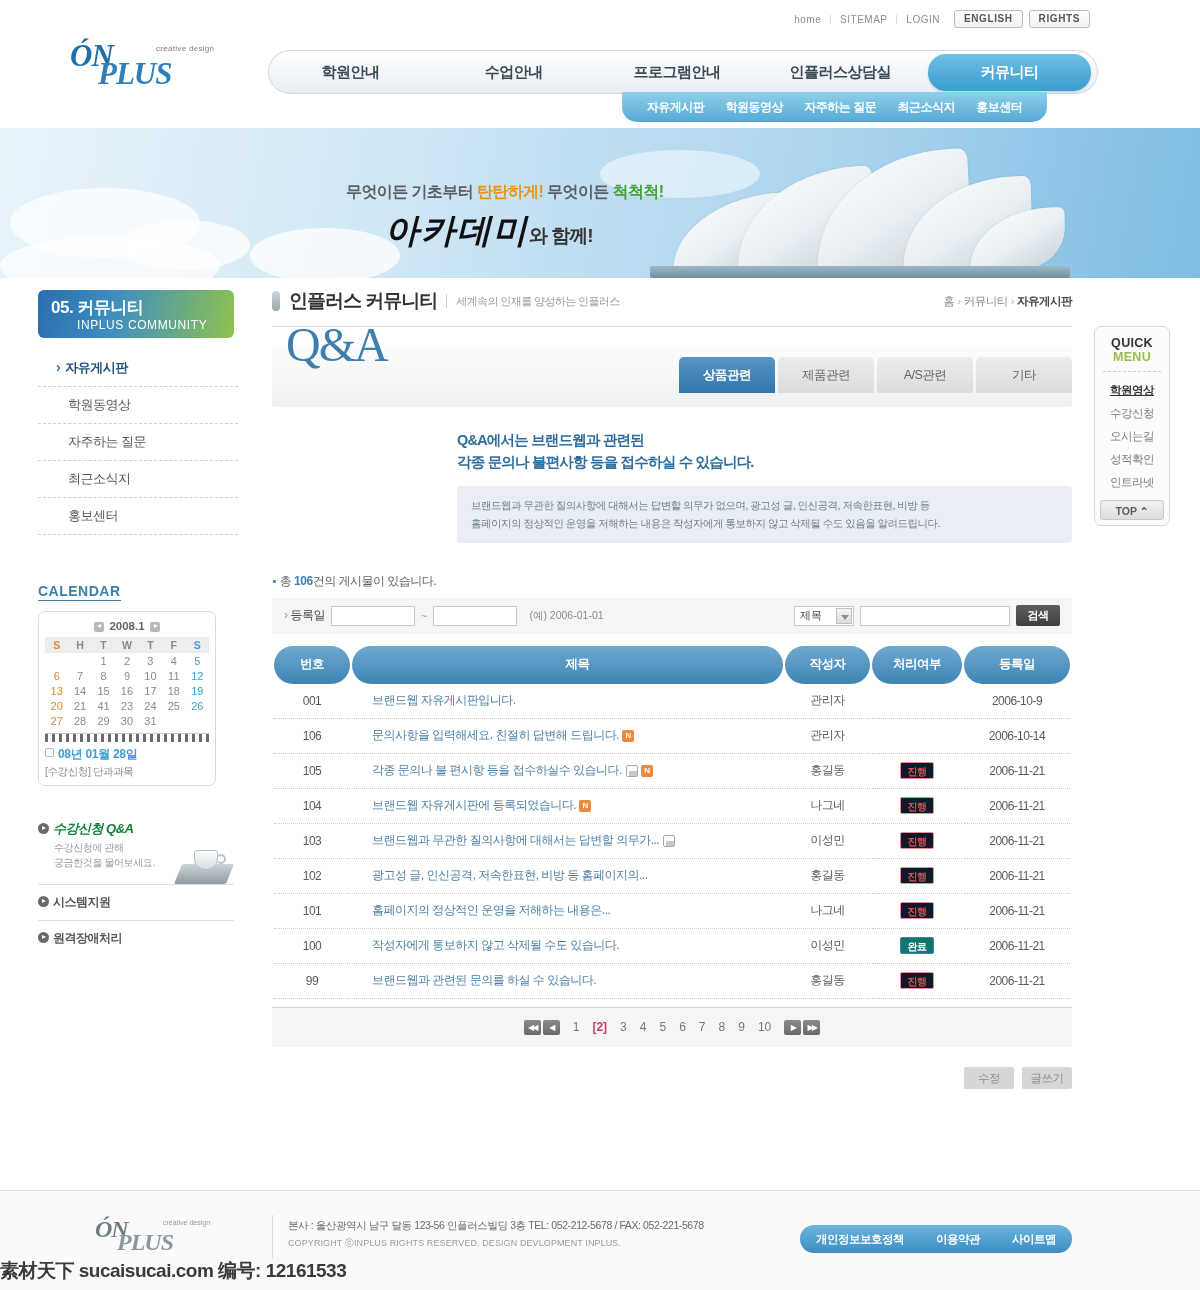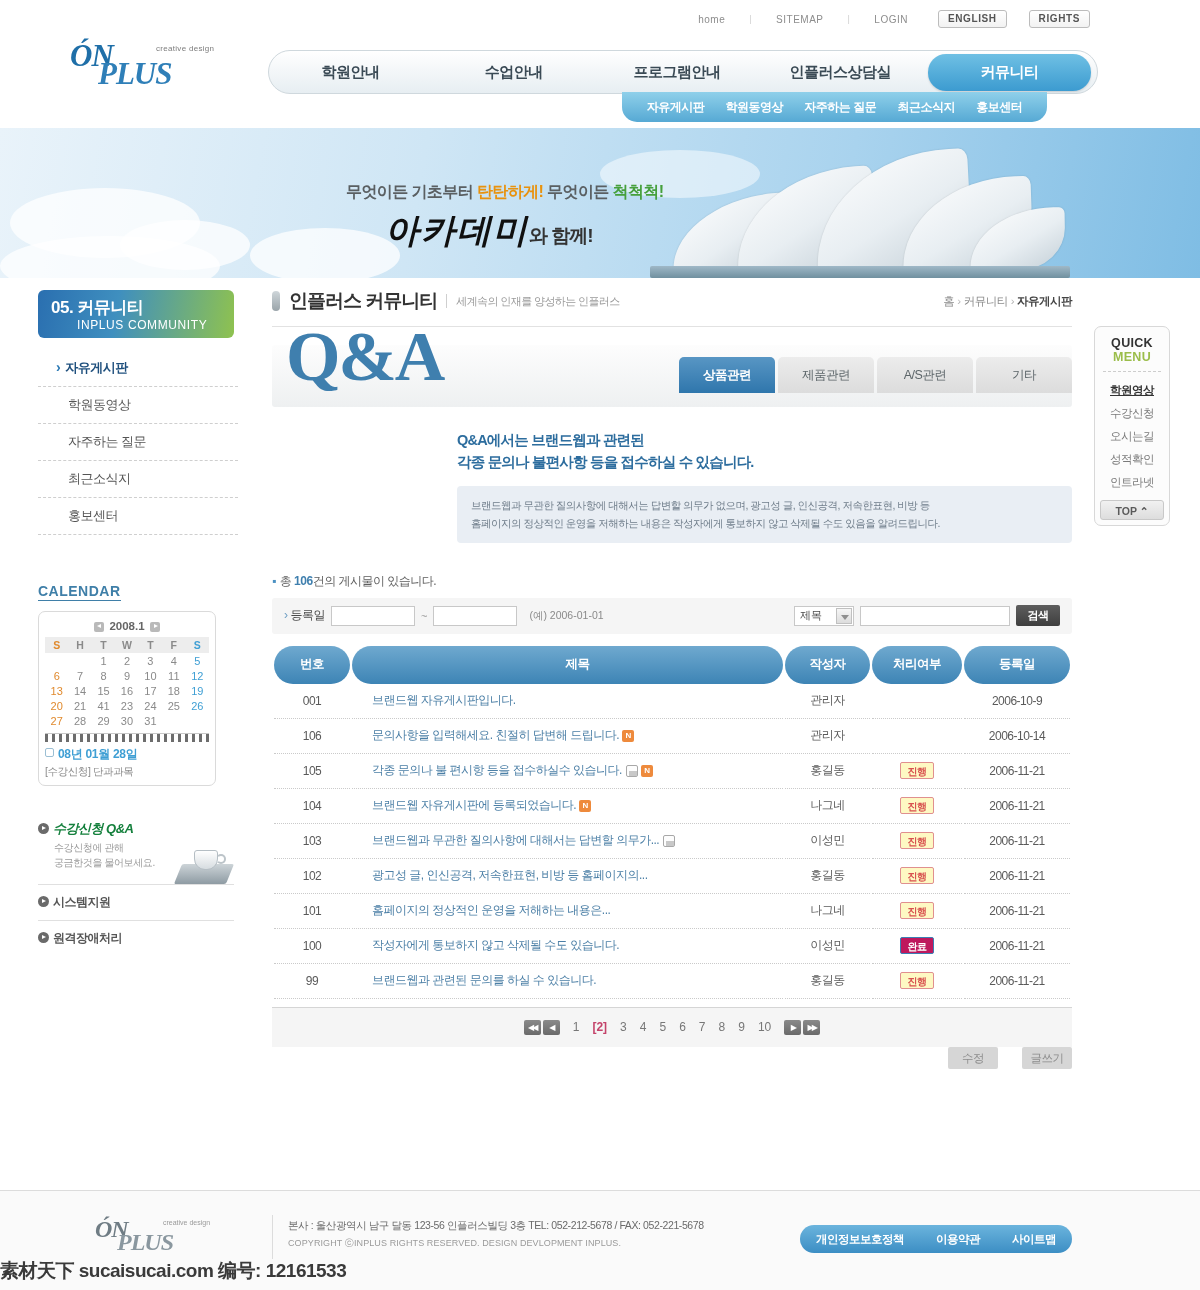--- a/index.html
+++ b/index.html
@@ -8,21 +8,21 @@
     font-family: "Liberation Sans", sans-serif;
     background: #ffffff;
     position: relative;
     overflow: hidden;
     color: #4a4a4a;
   }
 
   
   .topbar {
     position: absolute; top: 10px; right: 110px;
-    display: flex; align-items: center; gap: 16px;
+    display: flex; align-items: center; gap: 0px;
     font-size: 10px; letter-spacing: .5px;
   }
   .topbar a { color: #8d8d8d; text-decoration: none; padding: 0 8px; }
   .topbar .sep { color: #d0d0d0; font-size: 9px; }
   .lang-btn {
     display: inline-block; border: 1px solid #bcbcbc; border-radius: 3px;
     padding: 2px 9px 3px; font-size: 10px; font-weight: bold; color: #555;
     background: linear-gradient(#ffffff, #f2f2f2); margin-left: 6px;
     letter-spacing: .6px;
   }
@@ -227,21 +227,21 @@
   .crumb { margin-left: auto; font-size: 11.5px; color: #8a8a8a; letter-spacing: -.5px; }
   .crumb .cur { color: #444; font-weight: bold; }
   .crumb .arr { color: #b5b5b5; margin: 0 3px; }
 
   .qa-banner {
     margin-top: 18px; height: 62px; position: relative;
     background: linear-gradient(#fdfdfd, #eef0f1);
     border-radius: 3px;
   }
   .qa-big {
-    position: absolute; left: 14px; top: -28px; font-size: 70px; font-weight: bold;
+    position: absolute; left: 14px; top: -28px; font-size: 48px; font-weight: normal;
     color: #3f7fae; font-family: "Liberation Serif", serif; letter-spacing: -2px;
   }
   .qa-tabs { position: absolute; right: 0px; top: 12px; display: flex; gap: 3px; }
   .qa-tab {
     width: 96px; height: 36px; line-height: 36px; text-align: center;
     font-size: 12.5px; color: #5c6569; border-radius: 5px 5px 0 0;
     background: linear-gradient(#ececec, #dcdcdc); letter-spacing: -.5px;
   }
   .qa-tab.active {
     color: #ffffff; font-weight: bold;
@@ -324,37 +324,37 @@
     background: #fdfdfd;
   }
   .ico-file::after {
     content: ""; position: absolute; left: 2px; top: 5px; width: 8px; height: 5px;
     background: #c8c8c8;
   }
   .badge {
     display: inline-block; width: 34px; height: 17px; line-height: 17px;
     font-size: 10px; font-weight: bold; border-radius: 2px; letter-spacing: -.5px;
   }
-  .badge.ing { background: #fef9c3; border: 1px solid #e0908f; color: #d8514f; }
-  .badge.done { background: #be185d; border: 1px solid #3a7fb5; color: #ffffff; }
+  .badge.ing { background: #0f172a; border: 1px solid #e0908f; color: #d8514f; }
+  .badge.done { background: #0f766e; border: 1px solid #3a7fb5; color: #ffffff; }
 
   .pager {
     margin-top: 8px; height: 40px; background: #f5f5f5; border-top: 1px solid #d5d5d5;
     display: flex; align-items: center; justify-content: center; gap: 13px;
     font-size: 12px; color: #777;
   }
   .pager .pg.cur { color: #c4436a; font-weight: bold; }
   .pg-nav {
     width: 17px; height: 15px; background: linear-gradient(#8a8a8a,#6a6a6a);
     border-radius: 2px; display: inline-flex; align-items: center; justify-content: center;
     color: #fff; font-size: 8px; letter-spacing: -2px;
   }
   .pg-group { display: flex; gap: 2px; }
 
-  .act-btns { margin-top: 0; display: flex; justify-content: flex-end; gap: 24px; }
+  .act-btns { margin-top: 20px; display: flex; justify-content: flex-end; gap: 8px; }
   .act-btn {
     width: 50px; height: 22px; line-height: 22px; text-align: center;
     background: #d6d6d6; color: #8c8c8c; font-size: 11.5px;
     border-radius: 2px; letter-spacing: -.5px;
   }
 
   
   .quick {
     position: absolute; left: 1094px; top: 326px; width: 76px;
     border: 1px solid #d8d8d8; border-radius: 7px; background: #fcfcfc;

